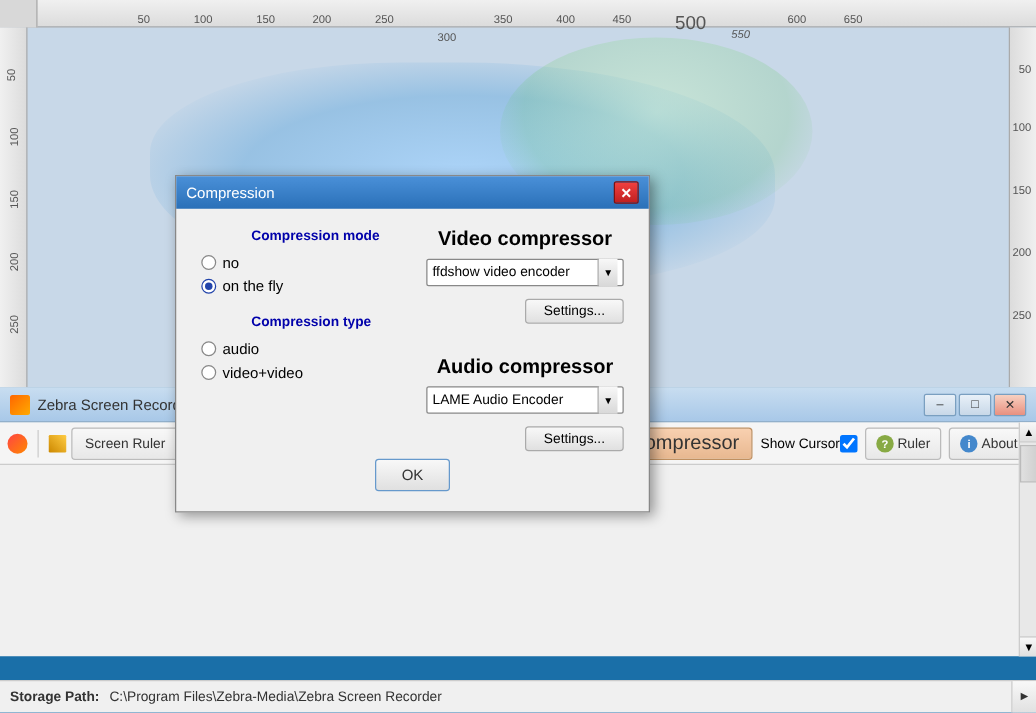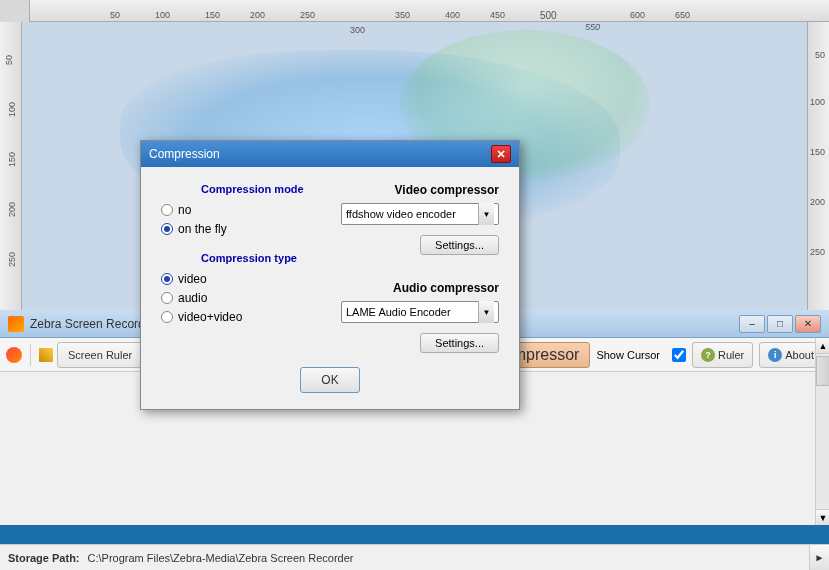--- a/index.html
+++ b/index.html
@@ -114,21 +114,21 @@
       border: 1px solid #c09060;
       border-radius: 3px;
       font-size: 16px;
       color: #333;
       cursor: pointer;
     }
 
     .show-cursor-area {
       display: flex;
       align-items: center;
-      gap: 12px;
+      gap: 0;
       font-size: 11px;
     }
 
     .help-btn, .about-btn {
       height: 26px;
       padding: 0 8px;
       background: linear-gradient(to bottom, #f8f8f8, #e8e8e8);
       border: 1px solid #bbb;
       border-radius: 3px;
       font-size: 11px;
@@ -309,23 +309,23 @@
 
     .radio-circle.selected::after {
       content: '';
       width: 6px;
       height: 6px;
       background: #2244aa;
       border-radius: 50%;
     }
 
     .compressor-label {
-      font-size: 12px;
+      font-size: 16px;
       font-weight: 700;
-      text-align: right;
+      text-align: center;
       margin-bottom: 6px;
     }
 
     .dropdown-row {
       display: flex;
       align-items: center;
       margin-bottom: 6px;
     }
 
     .dropdown {
@@ -407,21 +407,21 @@
 
     <div style="position:absolute;left:110px;top:10px;font-size:9px;color:#555;">50</div>
     <div style="position:absolute;left:155px;top:10px;font-size:9px;color:#555;">100</div>
     <div style="position:absolute;left:205px;top:10px;font-size:9px;color:#555;">150</div>
     <div style="position:absolute;left:250px;top:10px;font-size:9px;color:#555;">200</div>
     <div style="position:absolute;left:300px;top:10px;font-size:9px;color:#555;">250</div>
     <div style="position:absolute;left:350px;top:25px;font-size:9px;color:#555;">300</div>
     <div style="position:absolute;left:395px;top:10px;font-size:9px;color:#555;">350</div>
     <div style="position:absolute;left:445px;top:10px;font-size:9px;color:#555;">400</div>
     <div style="position:absolute;left:490px;top:10px;font-size:9px;color:#555;">450</div>
-    <div style="position:absolute;left:540px;top:10px;font-size:10px;color:#555;">500</div>
+    <div style="position:absolute;left:540px;top:10px;font-size:15px;color:#555;">500</div>
     <div style="position:absolute;left:585px;top:22px;font-size:9px;color:#555;font-style:italic;">550</div>
     <div style="position:absolute;left:630px;top:10px;font-size:9px;color:#555;">600</div>
     <div style="position:absolute;left:675px;top:10px;font-size:9px;color:#555;">650</div>
   </div>
 
   <div style="position:absolute;top:22px;left:0;width:22px;height:288px;
     background:linear-gradient(to right,#f0f0f0,#dcdcdc);border-right:1px solid #aaa;">
     <div style="position:absolute;top:28px;left:4px;font-size:9px;color:#555;writing-mode:horizontal-tb;transform:rotate(-90deg) translateX(-50%);">50</div>
     <div style="position:absolute;top:75px;left:4px;font-size:9px;color:#555;writing-mode:horizontal-tb;transform:rotate(-90deg) translateX(-50%);">100</div>
     <div style="position:absolute;top:125px;left:4px;font-size:9px;color:#555;writing-mode:horizontal-tb;transform:rotate(-90deg) translateX(-50%);">150</div>
@@ -522,24 +522,20 @@
         </label>
         <label class="radio-item">
           <div class="radio-circle selected"></div>
           <span>on the fly</span>
         </label>
       </div>
 
       <div class="section-label">Compression type</div>
       <div class="radio-group">
         <label class="radio-item">
-          <div class="radio-circle selected"></div>
-          <span>video</span>
-        </label>
-        <label class="radio-item">
           <div class="radio-circle"></div>
           <span>audio</span>
         </label>
         <label class="radio-item">
           <div class="radio-circle"></div>
           <span>video+video</span>
         </label>
       </div>
     </div>
 

